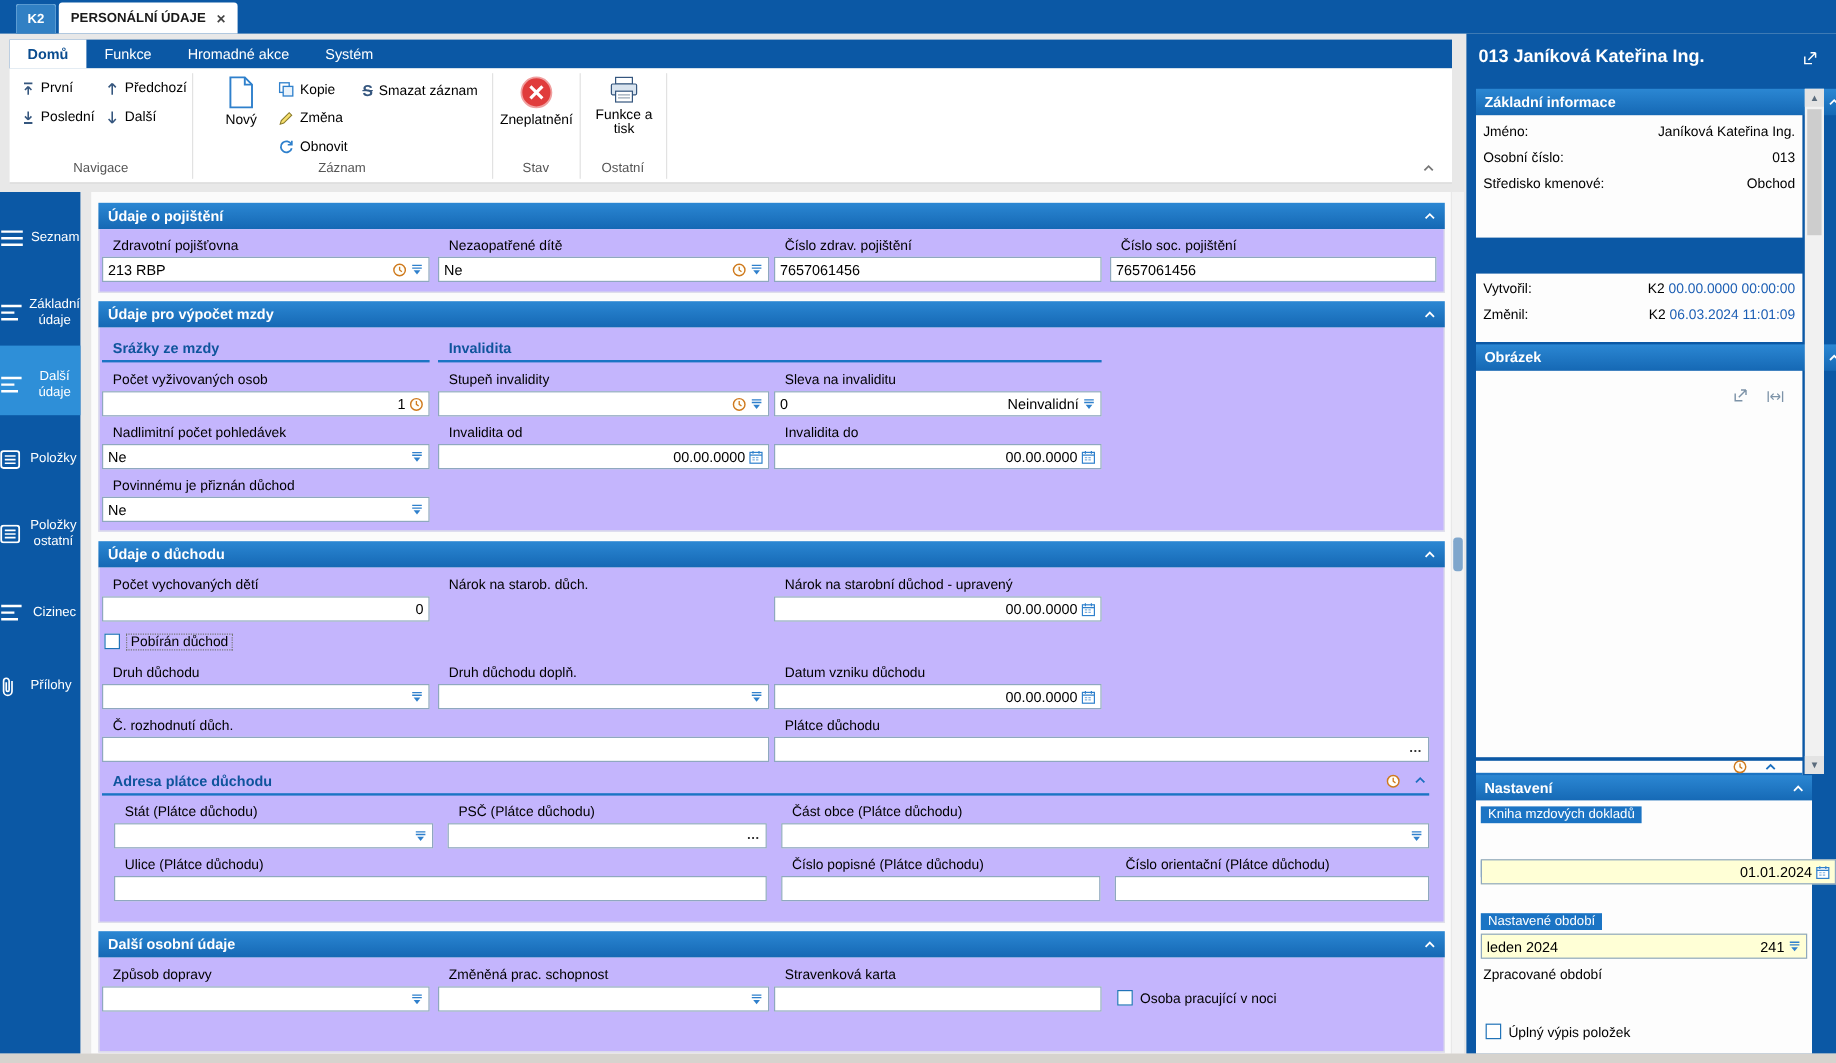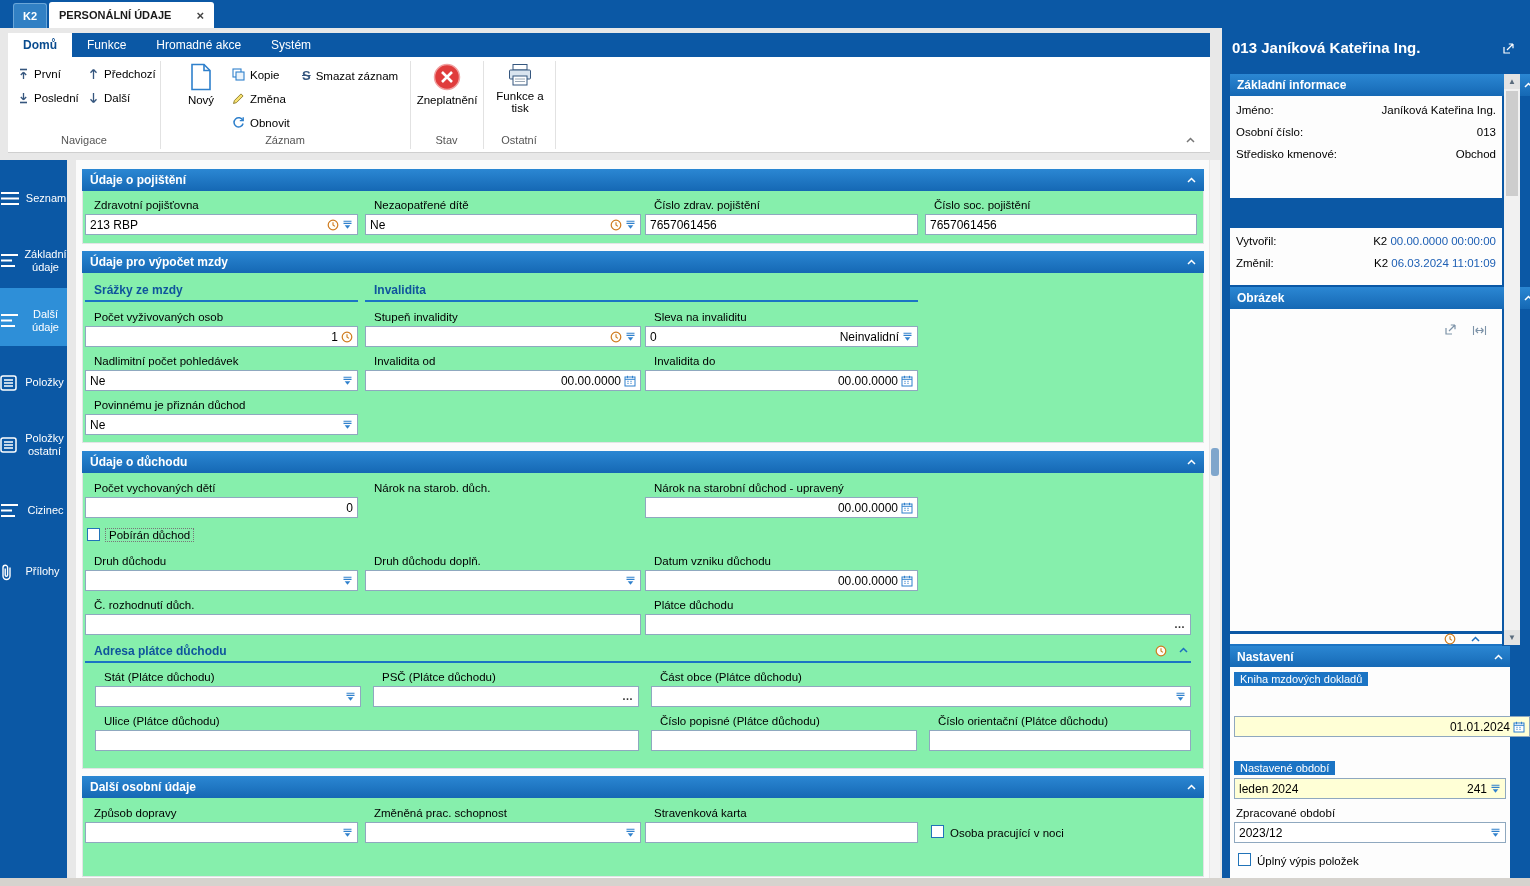--- a/index.html
+++ b/index.html
@@ -5,21 +5,21 @@
 *{margin:0;padding:0;box-sizing:border-box}
 body{position:relative;width:1530px;height:886px;overflow:hidden;background:#e8e8e8;
      font-family:"Liberation Sans",sans-serif;font-size:12px;color:#000}
 .abs{position:absolute}
 .ic{display:inline-flex;align-items:center;justify-content:center;line-height:0}
 
 .topbar{left:0;top:0;width:1530px;height:28px;background:#0b58a5}
 .k2tab{left:13px;top:3px;width:34px;height:25px;background:#3180c4;border:1px solid #6aa6d8;border-bottom:0;
        border-radius:3px 3px 0 0;color:#fff;font-weight:bold;font-size:11px;display:flex;align-items:center;justify-content:center}
 .doctab{left:49px;top:2px;height:26px;background:#fff;border-radius:3px 3px 0 0;color:#1a1a1a;font-weight:bold;
-        font-size:11px;display:flex;align-items:center;gap:25px;padding:0 10px}
+        font-size:11px;display:flex;align-items:center;gap:9px;padding:0 10px}
 .doctab .x{font-size:13px;color:#444;font-weight:bold}
 
 .ribbontabs{left:8px;top:33px;width:1202px;height:24px;background:#0b58a5;display:flex}
 .rtab{padding:0 15px;display:flex;align-items:center;color:#fff;font-size:12px}
 .rtab.active{background:#fff;color:#0a4c8f;font-weight:bold}
 .ribbon{left:8px;top:57px;width:1202px;height:96px;background:#fff;border-bottom:1px solid #cfcfcf}
 .ribbon>*{position:absolute}
 .grplabel{font-size:11px;color:#555;text-align:center;top:77px}
 .vsep{top:4px;height:88px;width:1px;background:#e2e2e2}
 .smallbtn{display:flex;align-items:center;gap:5px;font-size:11.5px;white-space:nowrap}
@@ -29,21 +29,21 @@
 .sidebar{left:0;top:160px;width:67px;height:718px;background:#0b58a5}
 .sbitem{position:absolute;left:0;width:67px;display:flex;flex-direction:row;align-items:center;gap:5px;
         padding-top:7px;color:#fff;font-size:11px;text-align:center;line-height:1.15}
 .sbitem.active{background:#2e8fd8}
 .sbitem .lbl{width:64px}
 
 .contentbg{left:76px;top:160px;width:1133px;height:718px;background:#fbfbfb}
 .sec-h{left:82px;width:1122px;height:22px;background:linear-gradient(180deg,#2b87d3,#1568b4);color:#fff;
        font-weight:bold;display:flex;align-items:center;padding:0 8px;font-size:12px}
 .sec-h .chev{margin-left:auto}
-.sec-b{left:82px;width:1122px;background:#86efac;border:1px solid #e2e4e6;border-top:0}
+.sec-b{left:82px;width:1122px;background:#c4b5fd;border:1px solid #e2e4e6;border-top:0}
 .sec-b>*{position:absolute}
 .flabel{font-size:11.5px;white-space:nowrap}
 .subh{font-weight:bold;color:#0f549c;font-size:12px;white-space:nowrap}
 .subline{height:2px;background:#1b74c4}
 .inp{height:21px;border:1px solid #8fa8bf;background:#fff;display:flex;align-items:center;gap:3px;padding:0 4px;font-size:12px}
 .inp .sp{flex:1}
 .inp .v{white-space:nowrap}
 .inp.yellow{background:#ffffd6}
 .dots{font-weight:bold;font-size:11px;letter-spacing:1px;color:#333;line-height:1}
 .cb{width:13px;height:13px;background:#fff;border:1px solid #2173b8;display:inline-block}
@@ -713,30 +713,20 @@
         <span class="sp"></span>
       <span class="v">241</span>
       <span class="ic">
           <svg width="11" height="11" viewBox="0 0 11 11">
             <path d="M1.5 2.2h8M1.5 4.4h8" stroke="#2f80cc" stroke-width="1.1"></path>
             <path d="M2.7 6.3h5.6L5.5 9.8z" fill="#2f80cc"></path>
           </svg>
         </span>
     </div>
     <span class="rlab" style="left:6px;top:140px">Zpracované období</span>
-    <div class="inp" style="left:4px;top:155px;width:272px">
-      <span class="v">2023/12</span>
-        <span class="sp"></span>
-      <span class="ic">
-          <svg width="11" height="11" viewBox="0 0 11 11">
-            <path d="M1.5 2.2h8M1.5 4.4h8" stroke="#2f80cc" stroke-width="1.1"></path>
-            <path d="M2.7 6.3h5.6L5.5 9.8z" fill="#2f80cc"></path>
-          </svg>
-        </span>
-    </div>
     <span class="cb" style="left:8px;top:186px"></span>
     <span class="rlab" style="left:27px;top:188px">Úplný výpis položek</span>
   </div>
 
   <div class="rscroll">
     <div class="rsbtn" style="top:0">
         <span style="font-size:8px;color:#5a6b7c">▲</span>
       </div>
     <div class="rsthumb"></div>
     <div class="rsbtn" style="top:556px">

